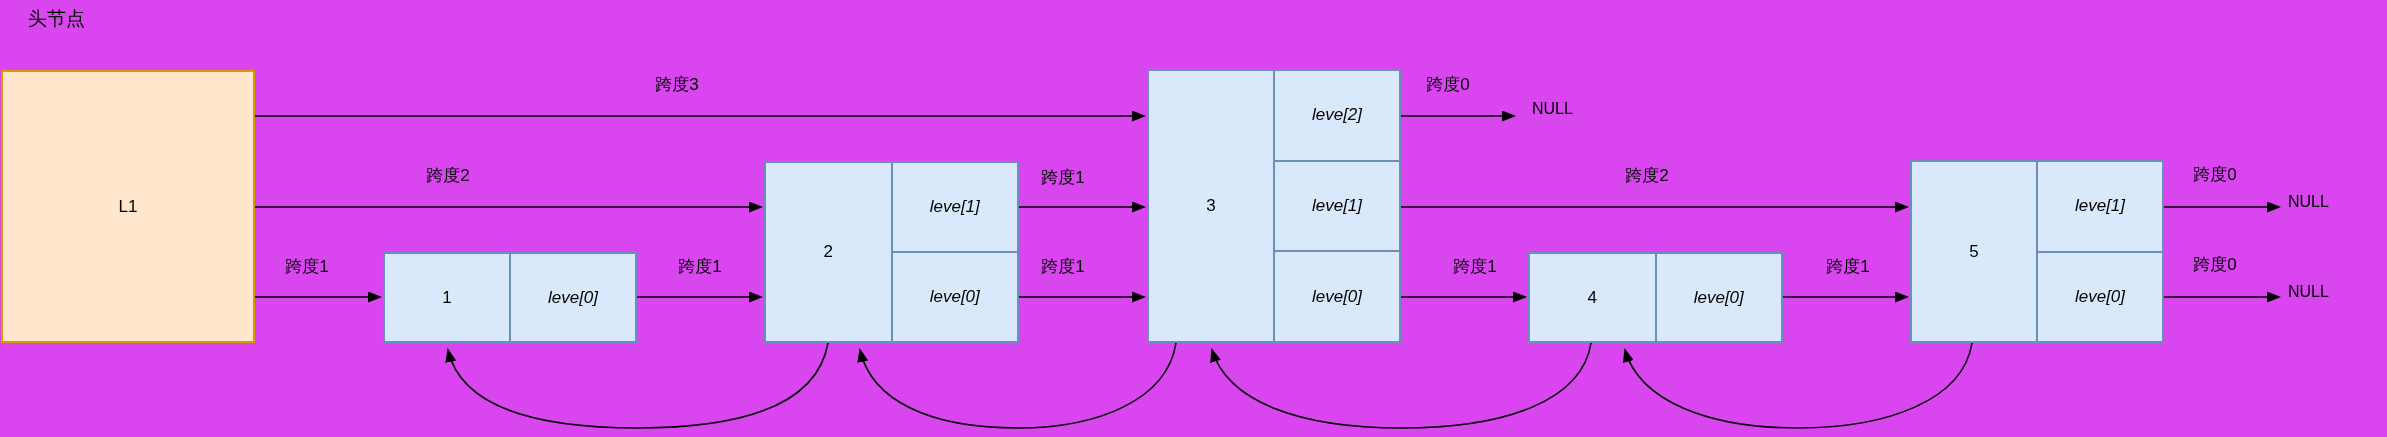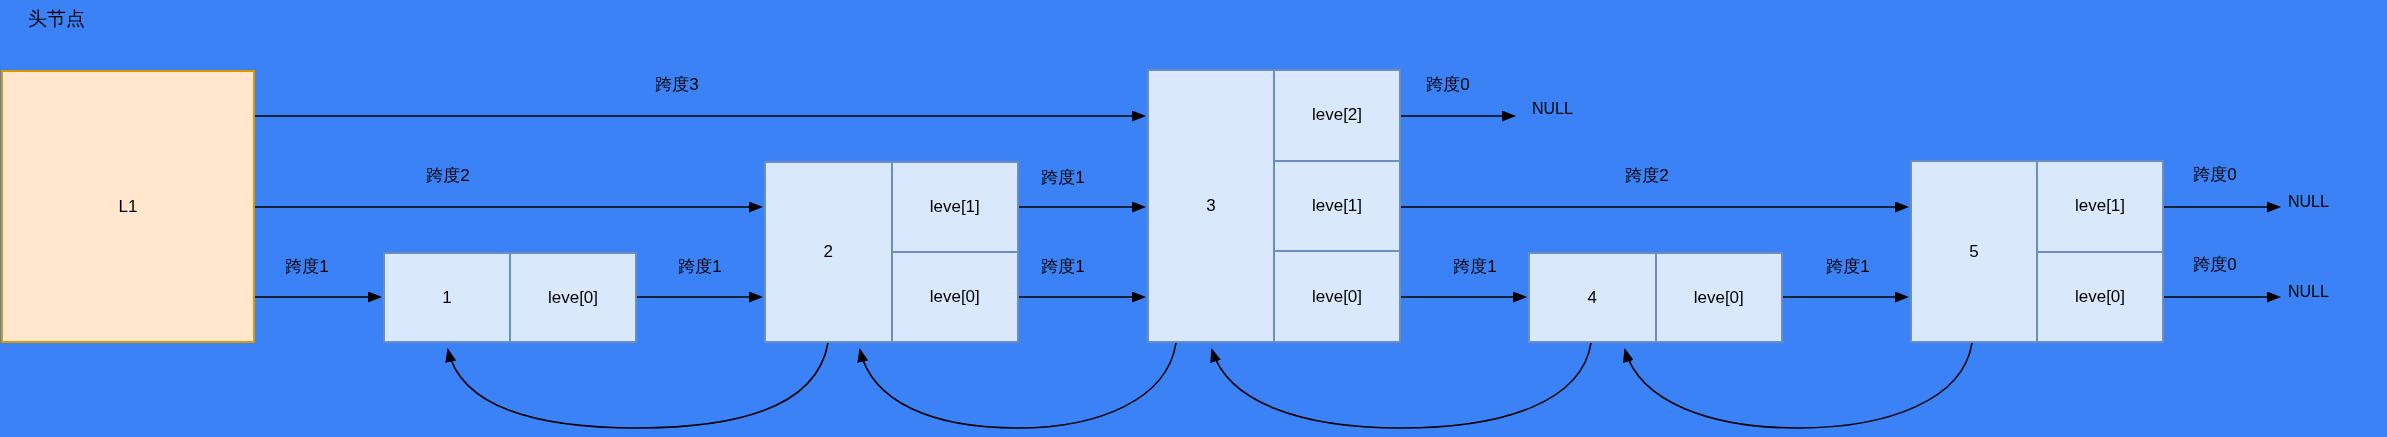--- a/index.html
+++ b/index.html
@@ -1,17 +1,17 @@
 <!DOCTYPE html>
 <html><head>
 <meta charset="utf-8">
 <style>
   html,body { margin:0; padding:0; background:#ffffff; }
   .canvas {
-    position:relative; width:2387px; height:437px; background:#3b82f6;
+    position:relative; width:2387px; height:437px; background:#d946ef;
     font-family:"Liberation Sans","DejaVu Sans",sans-serif; color:#000;
     overflow:hidden;
   }
   .title { position:absolute; left:28px; top:6px; font-size:19px; }
   .box { position:absolute; box-sizing:border-box; }
   .head {
     background:#ffe6cc; border:2px solid #d79b00;
     display:flex; flex-direction:column;
   }
   .hrow {
@@ -25,21 +25,21 @@
   .node .val {
     width:50%; display:flex; align-items:center; justify-content:center;
     font-size:17px;
   }
   .node .levels {
     width:50%; display:flex; flex-direction:column;
     border-left:2px solid #6c8ebf;
   }
   .node .cell {
     flex:1; display:flex; align-items:center; justify-content:center;
-    font-size:17px; border-top:2px solid #6c8ebf;
+    font-size:17px; border-top:2px solid #6c8ebf;font-style:italic;
   }
   .node .cell:first-child { border-top:none; }
   .layer { position:absolute; left:0; top:0; width:2387px; height:437px; pointer-events:none; }
   .lbl {
     position:absolute; transform:translate(-50%,-50%);
     font-size:17px; white-space:nowrap;
   }
   .nul {
     position:absolute; transform:translateY(-50%);
     font-size:16px; white-space:nowrap;

